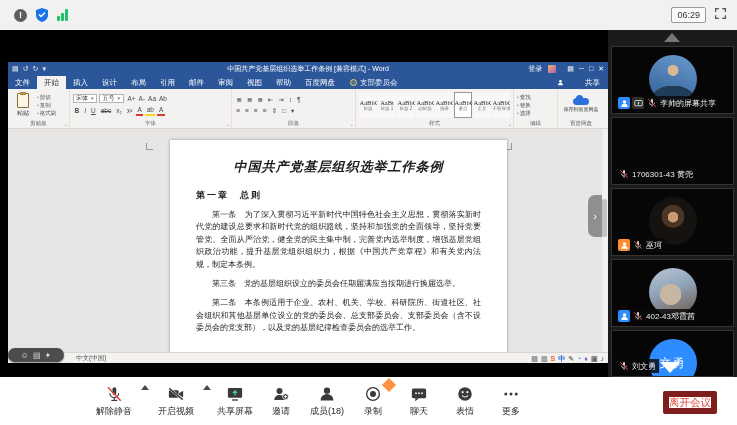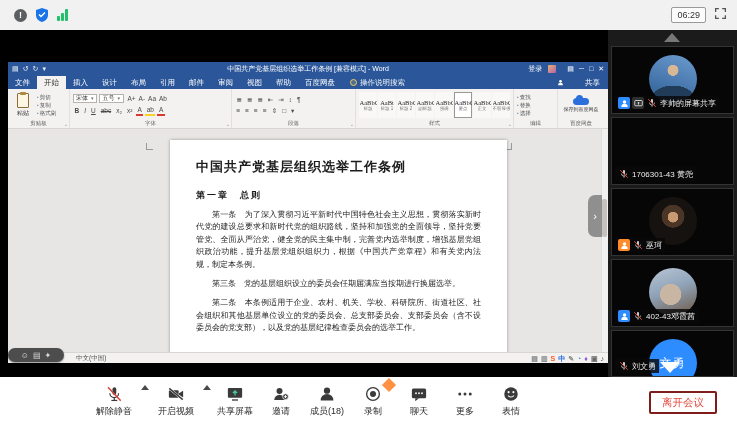--- a/index.html
+++ b/index.html
@@ -71,21 +71,21 @@
   .baiducol{display:flex;flex-direction:column;align-items:center;justify-content:center;width:100%;}
   .cloud{width:16px;height:7px;background:#2a6fdb;border-radius:6px;position:relative;margin-bottom:1px;}
   .cloud:before{content:"";position:absolute;left:3px;top:-3px;width:7px;height:7px;border-radius:50%;background:#2a6fdb;}
   .baiducol .bl{font-size:5px;color:#444;text-align:center;line-height:1.2;width:38px;}
   
   .docarea{position:absolute;left:0;top:67px;width:100%;height:223px;background:#e8e6e4;overflow:hidden;}
   .page{position:absolute;left:162px;top:11px;width:337px;height:400px;background:#fff;box-shadow:0 0 3px rgba(0,0,0,.35);
     padding:18px 26px 0 26px;font-family:"Liberation Serif",serif;color:#1c1c1c;}
   .crop{position:absolute;left:138px;top:14px;width:7px;height:7px;border-left:1px solid #999;border-bottom:1px solid #999;}
   .crop.r{left:auto;right:96px;border-left:none;border-right:1px solid #999;}
-  .d-title{font-size:13px;font-weight:bold;letter-spacing:1px;}
+  .d-title{font-size:13px;font-weight:bold;text-align:center;letter-spacing:1px;font-style:italic;}
   .d-sub{font-size:7.5px;text-align:center;margin-top:9px;line-height:1.5;}
   .d-chap{font-size:9px;font-weight:bold;margin-top:13px;letter-spacing:2px;}
   .d-p{font-size:8px;line-height:1.55;text-align:justify;text-indent:2em;margin-top:7px;}
   .wscroll{position:absolute;right:0;top:67px;width:7px;height:223px;background:#f1f1f1;border-left:1px solid #e0ddda;}
   .wthumb{position:absolute;right:1px;top:70px;width:5px;height:38px;background:#c4c1be;border-radius:2px;}
   
   .wstatus{position:absolute;left:0;top:290px;width:100%;height:11px;background:#f3f2f1;border-top:1px solid #d8d5d2;
     display:flex;align-items:center;font-size:6.5px;color:#555;padding:0 4px 0 68px;}
   .tray{margin-left:auto;display:flex;align-items:center;gap:3px;}
   .tray span{font-size:7px;font-weight:bold;line-height:1;}
@@ -115,21 +115,21 @@
   .s-down{position:absolute;left:52px;top:332px;width:0;height:0;border-left:10px solid transparent;border-right:10px solid transparent;border-top:11px solid #fff;z-index:3;}
   
   .bottombar{position:absolute;left:0;top:377px;width:737px;height:48px;background:#fff;display:flex;align-items:center;padding-left:88px;}
   .tb-btn{position:relative;width:52px;display:flex;flex-direction:column;align-items:center;justify-content:center;cursor:default;}
   .tb-btn.narrow{width:46px;}
   .tb-icon{height:19px;display:flex;align-items:center;justify-content:center;}
   .tb-label{font-size:9px;color:#2b2b2b;margin-top:2px;white-space:nowrap;}
   .tb-caret{width:10px;display:flex;align-items:center;justify-content:center;align-self:flex-start;margin-top:8px;}
   .tb-caret i{width:0;height:0;border-left:4px solid transparent;border-right:4px solid transparent;border-bottom:5px solid #4a4a4a;}
   .rec-badge{position:absolute;top:-4px;right:2px;width:10px;height:10px;background:#ff9142;transform:rotate(45deg);}
-  .leave{position:absolute;right:20px;top:391px;height:23px;padding:0 11px;border:2px solid #7f1d1d;border-radius:2px;
+  .leave{position:absolute;right:20px;top:391px;height:23px;padding:0 0;border:6px solid #7f1d1d;border-radius:2px;
     background:#fff;color:#e0493e;font-size:10.5px;display:flex;align-items:center;}
 </style>
 </head>
 <body>
 
 <div class="screen">
 
   <div class="topbar">
     <div class="tb-left">
       <div class="info-ic">!</div>
@@ -178,21 +178,21 @@
             <span class="rtab">布局</span>
             <span class="rtab">引用</span>
             <span class="rtab">邮件</span>
             <span class="rtab">审阅</span>
             <span class="rtab">视图</span>
             <span class="rtab">帮助</span>
             <span class="rtab">百度网盘</span>
           </span>
         <span class="tabsearch">
           <span class="bulb"></span>
-          <span>操作说明搜索</span>
+          <span>支部委员会</span>
         </span>
         <span class="w-share">
           <svg width="7" height="7" viewBox="0 0 24 24">
               <circle cx="12" cy="8" r="4.5" fill="#fff"></circle>
               <path d="M3.5 21a8.5 8.5 0 0 1 17 0z" fill="#fff"></path>
             </svg>
           <span>共享</span>
         </span>
       </div>
 
@@ -552,34 +552,34 @@
             <circle cx="8" cy="11" r="1.2" fill="#fff"></circle>
             <circle cx="12" cy="11" r="1.2" fill="#fff"></circle>
             <circle cx="16" cy="11" r="1.2" fill="#fff"></circle>
           </svg>
         </div>
         <div class="tb-label">聊天</div>
       </div>
       <div class="tb-btn narrow">
         <div class="tb-icon">
           <svg viewBox="0 0 24 24" width="18" height="18">
-            <circle cx="5" cy="12" r="2" fill="#3a3a3a"></circle>
-            <circle cx="12" cy="12" r="2" fill="#3a3a3a"></circle>
-            <circle cx="19" cy="12" r="2" fill="#3a3a3a"></circle>
-          </svg>
-        </div>
-        <div class="tb-label">更多</div>
-      </div>
-      <div class="tb-btn narrow">
-        <div class="tb-icon">
-          <svg viewBox="0 0 24 24" width="18" height="18">
             <circle cx="12" cy="12" r="9" fill="#3a3a3a"></circle>
             <circle cx="8.8" cy="9.5" r="1.4" fill="#fff"></circle>
             <circle cx="15.2" cy="9.5" r="1.4" fill="#fff"></circle>
             <path d="M8 14a5 5 0 0 0 8 0" stroke="#fff" stroke-width="1.5" fill="none"></path>
           </svg>
         </div>
         <div class="tb-label">表情</div>
       </div>
+      <div class="tb-btn narrow">
+        <div class="tb-icon">
+          <svg viewBox="0 0 24 24" width="18" height="18">
+            <circle cx="5" cy="12" r="2" fill="#3a3a3a"></circle>
+            <circle cx="12" cy="12" r="2" fill="#3a3a3a"></circle>
+            <circle cx="19" cy="12" r="2" fill="#3a3a3a"></circle>
+          </svg>
+        </div>
+        <div class="tb-label">更多</div>
+      </div>
     </div>
   <div class="leave">离开会议</div>
 
 </div>
 
 </body></html>

